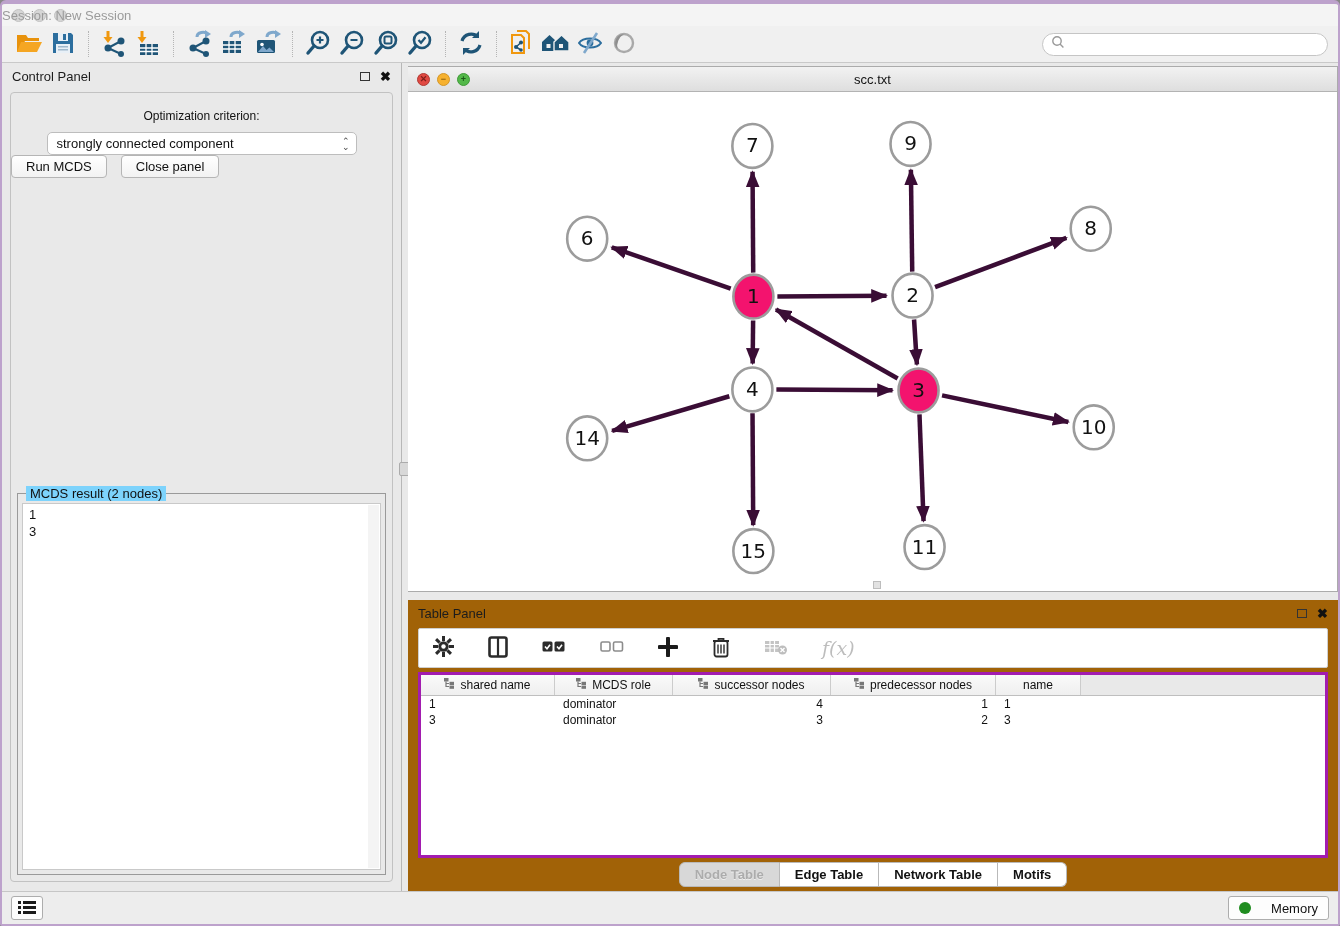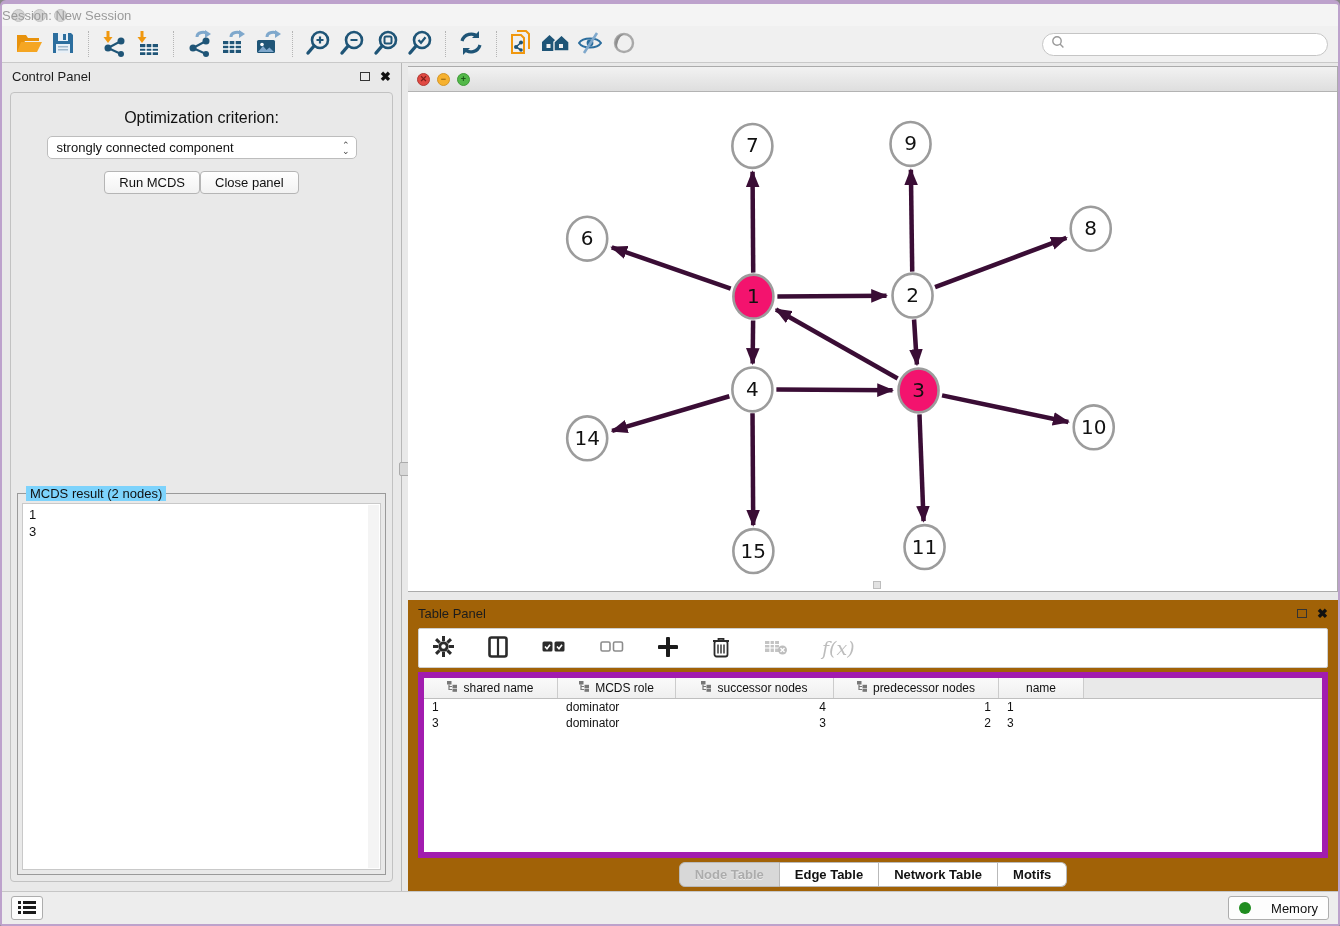--- a/index.html
+++ b/index.html
@@ -34,25 +34,25 @@
   .float-ic { width:10px; height:9px; border:1.5px solid #333; display:inline-block; }
   .close-ic { font-size:13px; font-weight:bold; color:#111; line-height:1; }
   .cp-tabs { display:flex; justify-content:center; flex:0 0 auto; }
   .cp-tab { font-size:13px; font-weight:bold; color:#111; background:#FFF; border:1px solid #BDBDBD; border-left-width:0;
             padding:4px 13px; }
   .cp-tab:first-child { border-left-width:1px; border-radius:4px 0 0 4px; }
   .cp-tab:last-child { border-radius:0 4px 4px 0; }
   .cp-tab.selected { background:linear-gradient(#FAFAFA,#E6E6E6); color:#C2C2C2; text-shadow:0 1px 0 #fff; }
   .cp-body { flex:1 1 auto; margin:3px 8px 9px; border:1px solid #C2C2C2; border-radius:4px; background:#E9E9E9;
              display:flex; flex-direction:column; min-height:0; }
-  .opt-label { text-align:center; font-size:16px; margin-top:16px; color:#111; }
+  .opt-label { text-align:center; font-size:12px; margin-top:16px; color:#111; }
   .combo { width:310px; height:23px; margin:9px auto 0; background:#FFF; border:1px solid #BDBDBD; border-radius:5px;
            display:flex; align-items:center; padding:0 6px 0 9px; font-size:13px; color:#111; }
   .combo-stepper { margin-left:auto; display:flex; flex-direction:column; line-height:6px; font-size:9px; color:#444; }
-  .btn-row { display:flex; justify-content:center; margin-top:12px; }
+  .btn-row { display:flex; gap:14px; }
   .cbtn { font-size:13px; color:#111; background:linear-gradient(#FFFFFF,#F2F2F2); border:1px solid #B5B5B5; border-radius:4px;
           padding:3px 14px; }
   .groupbox { margin:6px 6px 6px; margin-top:auto; height:382px; border:1px solid #9A9A9A; position:relative;
               padding:9px 4px 4px; flex:0 0 auto; }
   .groupbox-legend { position:absolute; top:-8px; left:8px; background:#7dd3fc; padding:0 4px; font-size:13px; color:#111; }
   .result-area { background:#FFF; border:1px solid #C9C9C9; height:100%; position:relative;
                  font-size:13px; color:#111; padding:2px 6px; white-space:pre; line-height:17px; overflow:hidden; }
   .result-scroll { position:absolute; top:1px; right:1px; bottom:1px; width:11px; background:#F4F4F4; }
 
   
@@ -78,21 +78,21 @@
   .net-canvas { flex:1 1 auto; position:relative; background:#FFF; }
   .net-canvas svg.graph { position:absolute; inset:0; }
   .hgrip { position:absolute; bottom:2px; left:50%; width:8px; height:8px; background:#E2E2E2; border:1px solid #BDBDBD; }
 
   
   .tpanel { flex:1 1 auto; background:#a16207; display:flex; flex-direction:column; margin-top:8px; min-height:0; }
   .tp-toolbar { margin:2px 10px 0; height:40px; background:#FFF; border:1px solid #CFCFCF; border-radius:2px;
                 display:flex; align-items:center; gap:34px; padding:0 14px; flex:0 0 auto; }
   .tp-ic { display:flex; align-items:center; justify-content:center; background:none; border:none; }
   .fx { font-family:"DejaVu Serif", serif; font-style:italic; font-size:19px; color:#BDBDBD; }
-  .ttable { margin:4px 10px 0; background:#FFF; border:6px solid #a21caf; flex:1 1 auto; overflow:hidden;
+  .ttable { margin:4px 10px 0; background:#FFF; border:3px solid #a21caf; flex:1 1 auto; overflow:hidden;
             display:flex; flex-direction:column; font-size:12px; }
   .thead { display:flex; height:21px; border-bottom:1px solid #BFBFBF; background:linear-gradient(#FAFAFA,#EFEFEF); flex:0 0 auto; }
   .th { display:flex; align-items:center; justify-content:center; gap:5px; border-right:1px solid #CCC; color:#111;
         overflow:hidden; flex:0 0 auto; }
   .th-fill { flex:1 1 auto; background:#E9E9E9; border-right:none; }
   .trow { display:flex; height:16px; line-height:16px; flex:0 0 auto; }
   .td { flex:0 0 auto; overflow:hidden; color:#111; padding:0 8px; }
   .tabs-row { height:33px; display:flex; align-items:center; justify-content:center; flex:0 0 auto; }
   .btab { font-size:13px; font-weight:bold; color:#111; background:#FFF; border:1px solid #B9B9B9; border-left-width:0;
           padding:4px 15px; }
@@ -307,20 +307,21 @@
 
     <div class="rightcol">
 
       <div class="netwin">
         <div class="nw-titlebar">
           <div class="nw-lights">
             <span class="nwl red">✕</span>
             <span class="nwl yellow">−</span>
             <span class="nwl green">+</span>
           </div>
+          <div class="nw-title">scc.txt</div>
         </div>
         <div class="net-canvas">
           <svg class="graph" id="graph-svg" width="100%" height="100%" viewBox="0 0 928 500" preserveAspectRatio="none">
             <defs>
               <marker id="arrow" viewBox="0 0 10 8" refX="9" refY="4" markerWidth="17" markerHeight="14" markerUnits="userSpaceOnUse" orient="auto">
                 <path d="M0 0L10 4L0 8z" fill="#3A0D35"></path>
               </marker>
             </defs>
             <g id="edge-layer">
                 <line x1="344.84106308791655" y1="181.0005262753956" x2="344.1721816547571" y2="79.99942986832144" stroke="#3A0D35" stroke-width="4.5" marker-end="url(#arrow)"></line>

